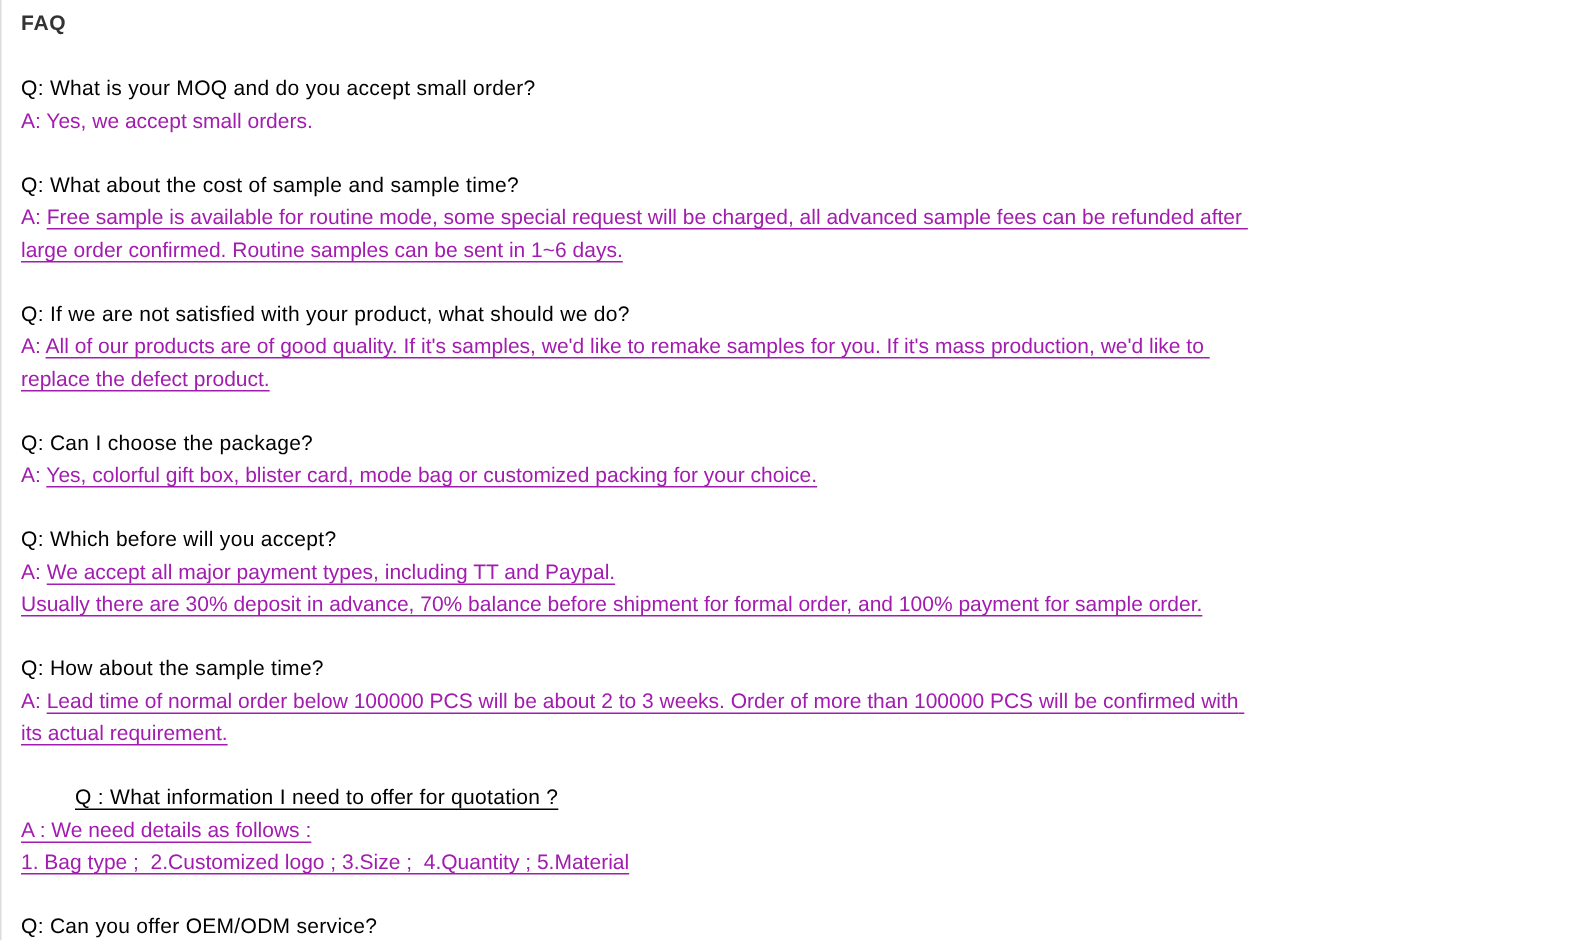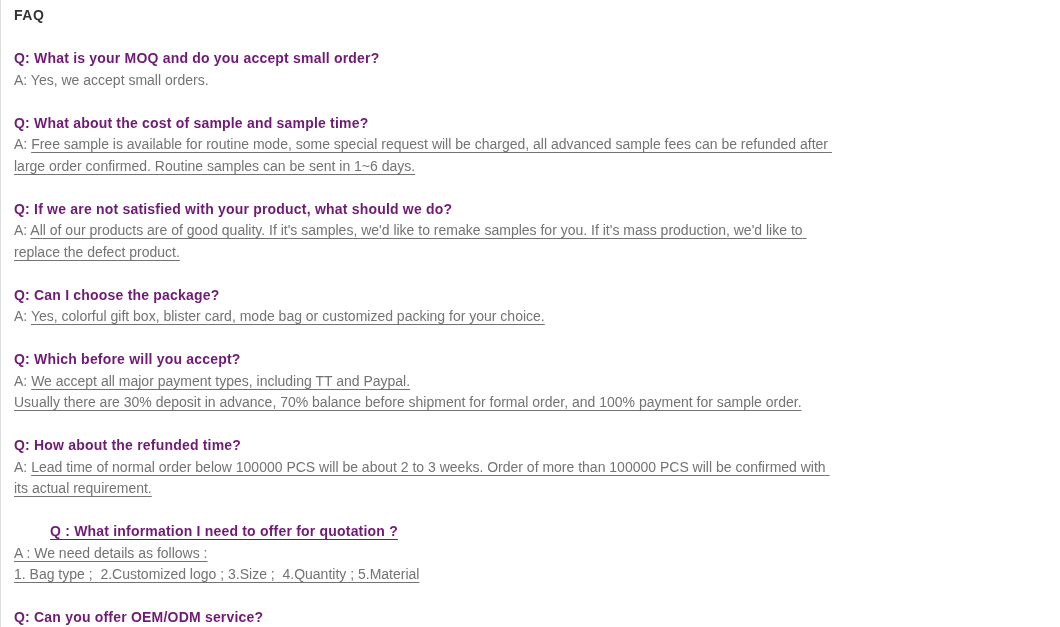--- a/index.html
+++ b/index.html
@@ -29,33 +29,33 @@
     line-height: 21.5px;
     font-weight: bold;
     color: #333333;
     letter-spacing: 0.5px;
   }
   .faq-section {
     margin: 21.5px 0 0 0;
   }
   p.question {
     margin: 0;
-    font-weight: bold;
-    color: #701a75;
+    font-weight: normal;
+    color: #000000;
     letter-spacing: 0.2px;
   }
   p.question.u {
     text-decoration: underline;
     text-decoration-thickness: 1px;
     text-underline-offset: 3px;
     margin-left: 36px;
   }
   p.answer {
     margin: 0;
-    color: #737373;
+    color: #a21caf;
     white-space: pre-wrap;
   }
   p.answer .ul {
     text-decoration: underline;
     text-decoration-thickness: 1px;
     text-underline-offset: 3px;
   }
 </style>
 </head>
 <body>
@@ -84,21 +84,21 @@
     <p class="answer"><span>A: </span><span class="ul">Yes, colorful gift box, blister card, mode bag or customized packing for your choice.</span></p>
   </div>
 
   <div class="faq-section">
     <p class="question">Q: Which before will you accept?</p>
     <p class="answer"><span>A: </span><span class="ul">We accept all major payment types, including TT and Paypal.</span></p>
     <p class="answer"><span></span><span class="ul">Usually there are 30% deposit in advance, 70% balance before shipment for formal order, and 100% payment for sample order.</span></p>
   </div>
 
   <div class="faq-section">
-    <p class="question">Q: How about the refunded time?</p>
+    <p class="question">Q: How about the sample time?</p>
     <p class="answer"><span>A: </span><span class="ul">Lead time of normal order below 100000 PCS will be about 2 to 3 weeks. Order of more than 100000 PCS will be confirmed with its actual requirement.</span></p>
   </div>
 
   <div class="faq-section">
     <p class="question u">Q : What information I need to offer for quotation ?</p>
     <p class="answer"><span></span><span class="ul">A : We need details as follows :</span></p>
     <p class="answer"><span></span><span class="ul">1. Bag type ;  2.Customized logo ; 3.Size ;  4.Quantity ; 5.Material</span></p>
   </div>
 
   <div class="faq-section">

